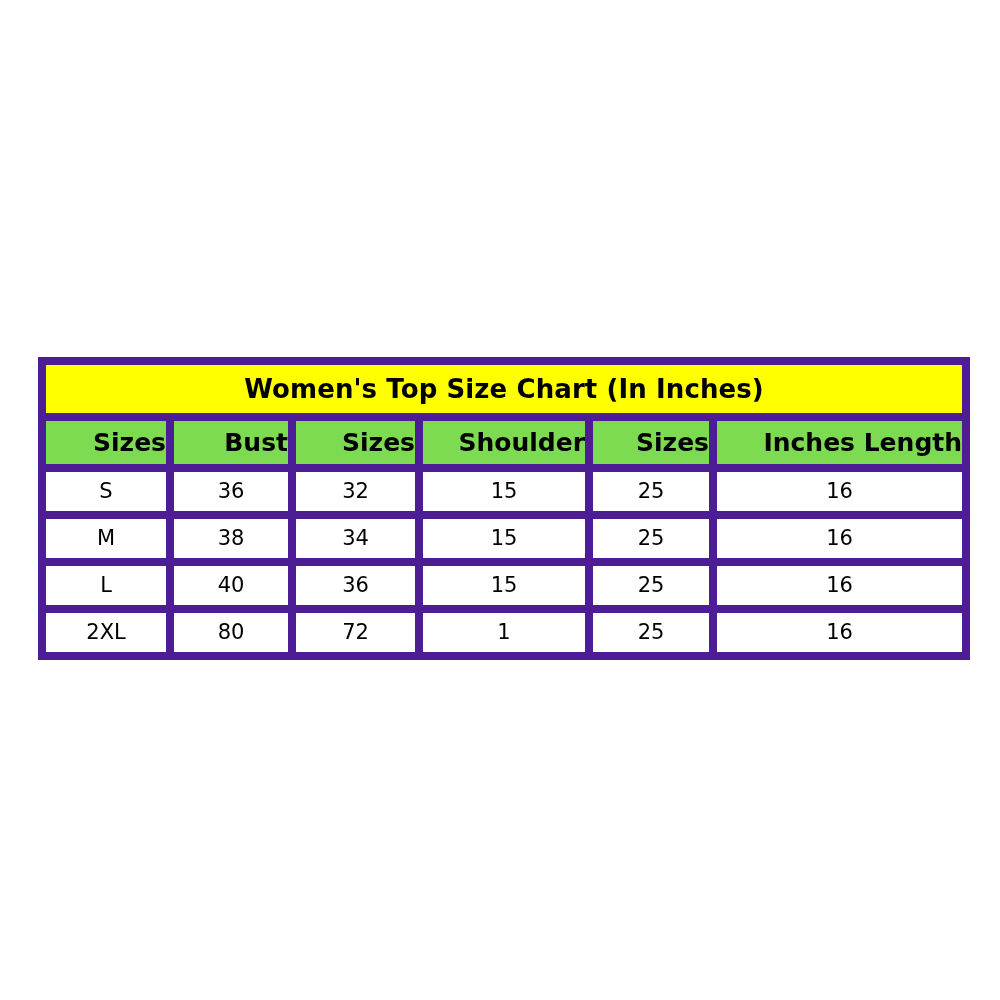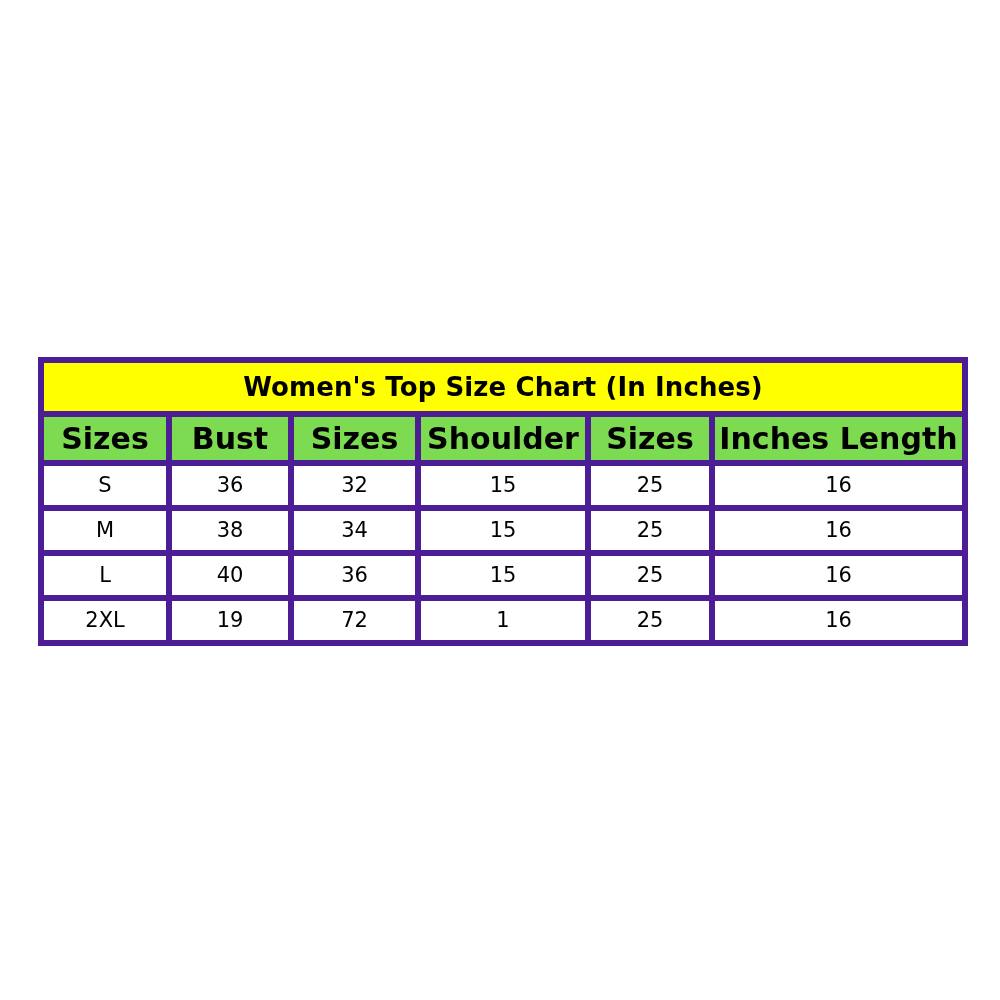--- a/index.html
+++ b/index.html
@@ -20,42 +20,42 @@
     top: 357px;
     width: 924px;
   }
   table.size-chart {
     border-collapse: collapse;
     table-layout: fixed;
     width: 924px;
     background: #ffffff;
   }
   table.size-chart td, table.size-chart th {
-    border: 6px solid #4c1d95;
+    border: 8px solid #4c1d95;
     padding: 0;
     margin: 0;
   }
   .title-cell {
     background: #ffff00;
     text-align: center;
     font-size: 26px;
     font-weight: bold;
     color: #000000;
     height: 48px;
     line-height: 48px;
     letter-spacing: 0.1px;
   }
   .hdr-cell {
     background: #7ddb52;
-    font-size: 30px;
+    font-size: 25px;
     font-weight: bold;
     color: #000000;
     height: 43px;
     line-height: 43px;
-    text-align: center;
+    text-align: right;
     padding-left: 10px;
     white-space: nowrap;
   }
   .data-cell {
     text-align: center;
     font-size: 21px;
     color: #000000;
     height: 39px;
     line-height: 39px;
     background: #ffffff;
@@ -113,21 +113,21 @@
       <tr>
         <td class="data-cell">L</td>
         <td class="data-cell">40</td>
         <td class="data-cell">36</td>
         <td class="data-cell">15</td>
         <td class="data-cell">25</td>
         <td class="data-cell">16</td>
       </tr>
       <tr>
         <td class="data-cell">2XL</td>
-        <td class="data-cell">19</td>
+        <td class="data-cell">80</td>
         <td class="data-cell">72</td>
         <td class="data-cell">1</td>
         <td class="data-cell">25</td>
         <td class="data-cell">16</td>
       </tr>
     </tbody>
   </table>
 </div>
 
 </body></html>

